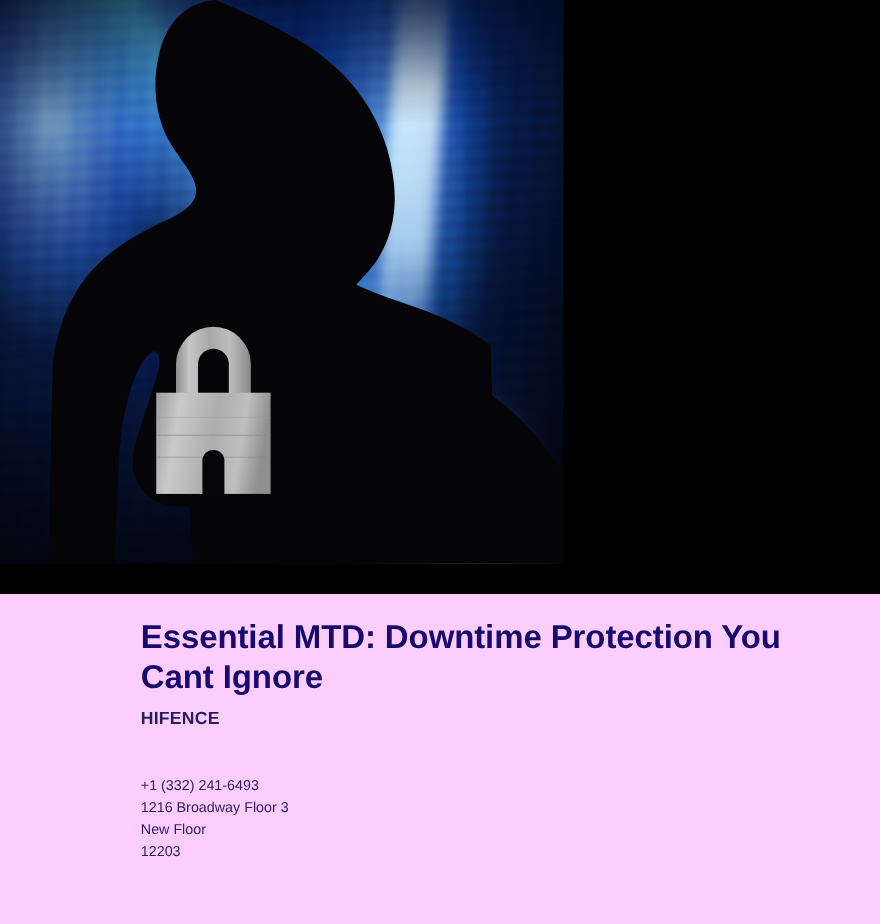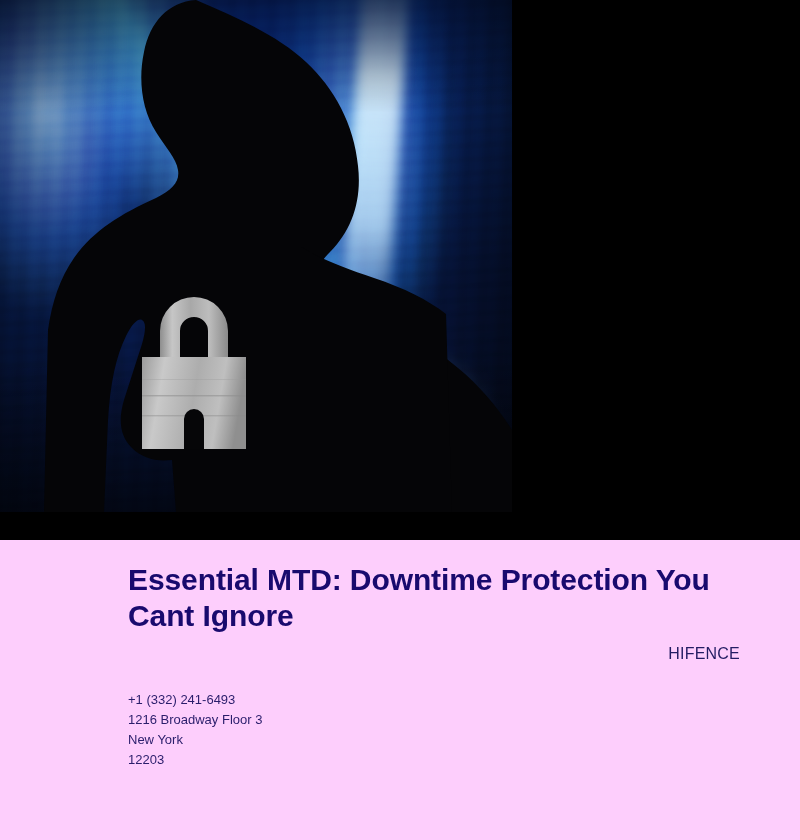--- a/index.html
+++ b/index.html
@@ -156,27 +156,26 @@
     font-weight: bold;
     letter-spacing: -0.1px;
     max-width: 600px;
   }
 
   .brand {
     margin: 10px 0 0 0;
     color: #231C63;
     font-size: 16px;
     line-height: 20px;
-    font-weight: normal;
+    font-weight: bold;
     letter-spacing: 0.2px;
-    text-align: right;
   }
 
   .contact {
-    margin-top: 26px;
+    margin-top: 40px;
   }
 
   .contact-line {
     color: #2A1D6B;
     font-size: 13px;
     line-height: 20px;
     font-weight: normal;
   }
 
   .source-url {
@@ -279,21 +278,21 @@
   <div class="panel">
     <div class="panel-inner">
 
       <h1 class="title">Essential MTD: Downtime Protection You Cant Ignore</h1>
 
       <div class="brand">HIFENCE</div>
 
       <div class="contact">
         <div class="contact-line">+1 (332) 241-6493</div>
         <div class="contact-line">1216 Broadway  Floor 3</div>
-        <div class="contact-line">New York</div>
+        <div class="contact-line">New Floor</div>
         <div class="contact-line">12203</div>
       </div>
 
 
     </div>
   </div>
 
 </div>
 
 </body></html>

